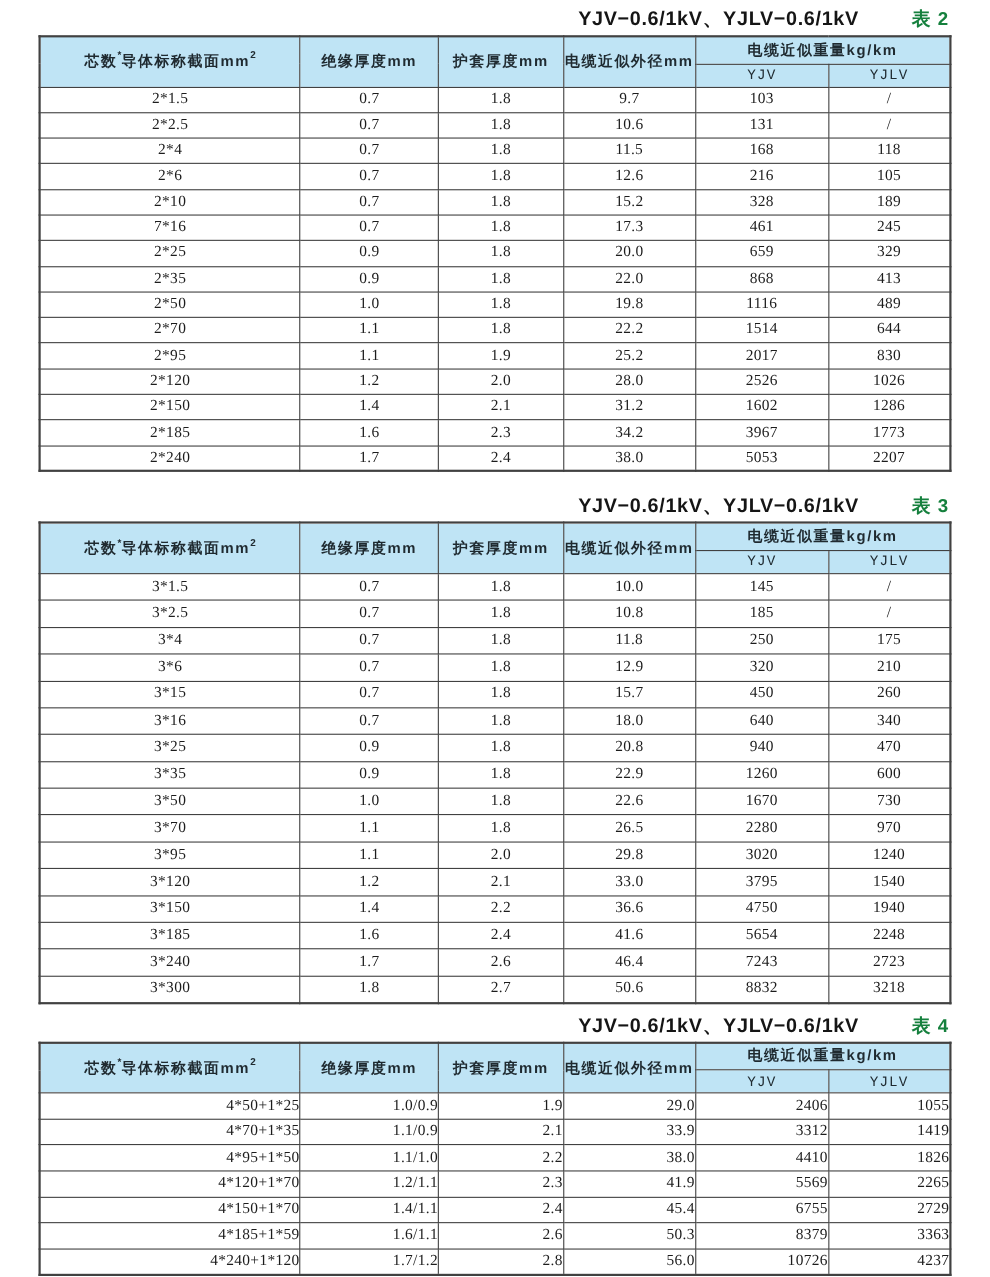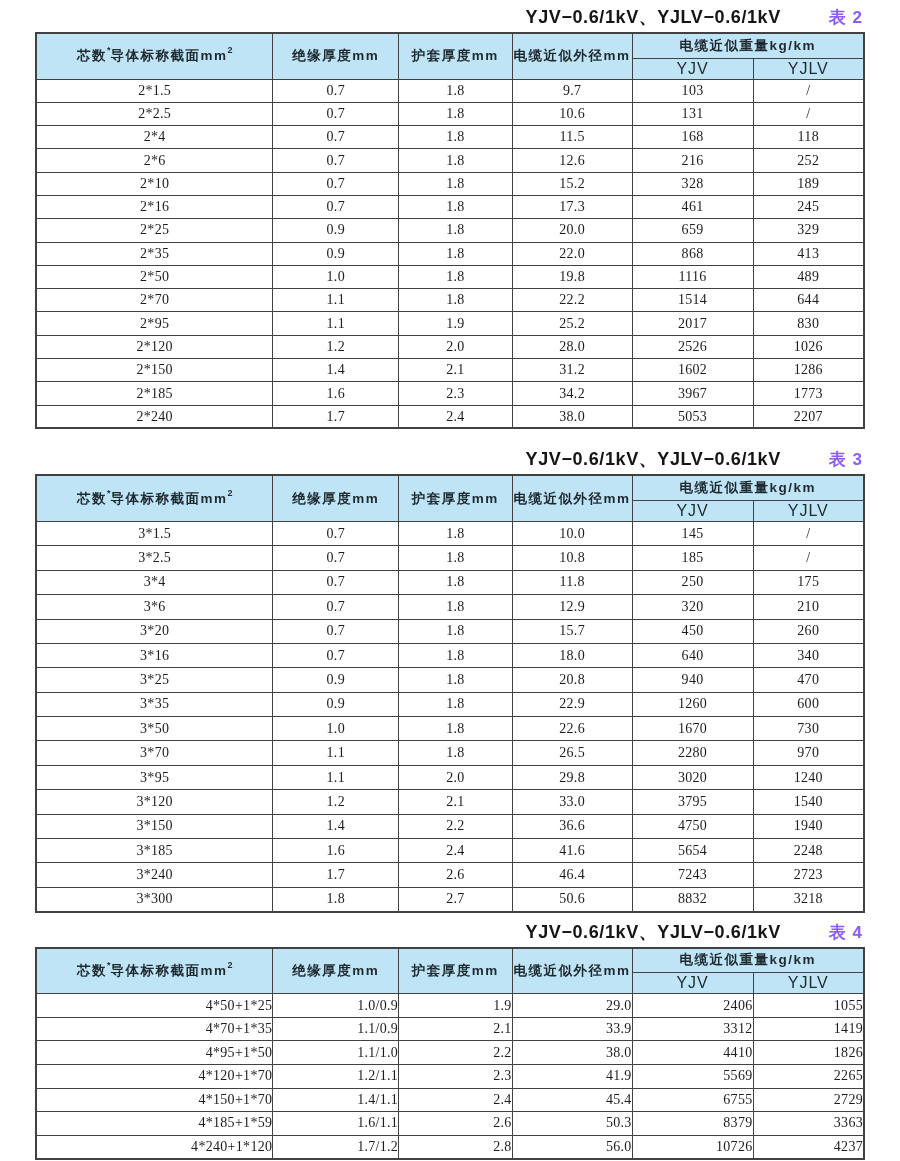--- a/index.html
+++ b/index.html
@@ -33,21 +33,21 @@
     font-weight: 600;
     letter-spacing: 0.6px;
     color: #151515;
     margin-right: 48px;
     white-space: nowrap;
   }
   .title-label {
     font-size: 17px;
     font-weight: 600;
     letter-spacing: 1px;
-    color: #8b5cf6;
+    color: #15803d;
     margin-right: 2px;
     white-space: nowrap;
   }
 
   table.spec {
     width: 100%;
     border-collapse: collapse;
     table-layout: fixed;
     border: 2px solid var(--border-dark, #3d3d3d);
   }
@@ -61,23 +61,23 @@
   table.spec thead th {
     background: var(--header-bg, #bfe4f5);
     color: #1f2a30;
     font-weight: 600;
     font-size: 13.5px;
     letter-spacing: 1.5px;
   }
   table.spec thead tr.hrow1 th { height: 25px; }
   table.spec thead tr.hrow2 th { height: 21px; }
   table.spec thead th.sub {
-    font-family: Liberation Sans, sans-serif;
+    font-family: Liberation Mono, monospace;
     font-weight: 400;
-    font-size: 16px;
+    font-size: 13px;
     letter-spacing: 1px;
   }
   table.spec thead sup {
     font-size: 9px;
     letter-spacing: 0;
     vertical-align: top;
     line-height: 1;
     position: relative;
     top: -1px;
   }
@@ -153,32 +153,32 @@
             <td>11.5</td>
             <td>168</td>
             <td>118</td>
           </tr>
           <tr>
             <td>2*6</td>
             <td>0.7</td>
             <td>1.8</td>
             <td>12.6</td>
             <td>216</td>
-            <td>252</td>
+            <td>105</td>
           </tr>
           <tr>
             <td>2*10</td>
             <td>0.7</td>
             <td>1.8</td>
             <td>15.2</td>
             <td>328</td>
             <td>189</td>
           </tr>
           <tr>
-            <td>2*16</td>
+            <td>7*16</td>
             <td>0.7</td>
             <td>1.8</td>
             <td>17.3</td>
             <td>461</td>
             <td>245</td>
           </tr>
           <tr>
             <td>2*25</td>
             <td>0.9</td>
             <td>1.8</td>
@@ -308,21 +308,21 @@
           </tr>
           <tr>
             <td>3*6</td>
             <td>0.7</td>
             <td>1.8</td>
             <td>12.9</td>
             <td>320</td>
             <td>210</td>
           </tr>
           <tr>
-            <td>3*20</td>
+            <td>3*15</td>
             <td>0.7</td>
             <td>1.8</td>
             <td>15.7</td>
             <td>450</td>
             <td>260</td>
           </tr>
           <tr>
             <td>3*16</td>
             <td>0.7</td>
             <td>1.8</td>

